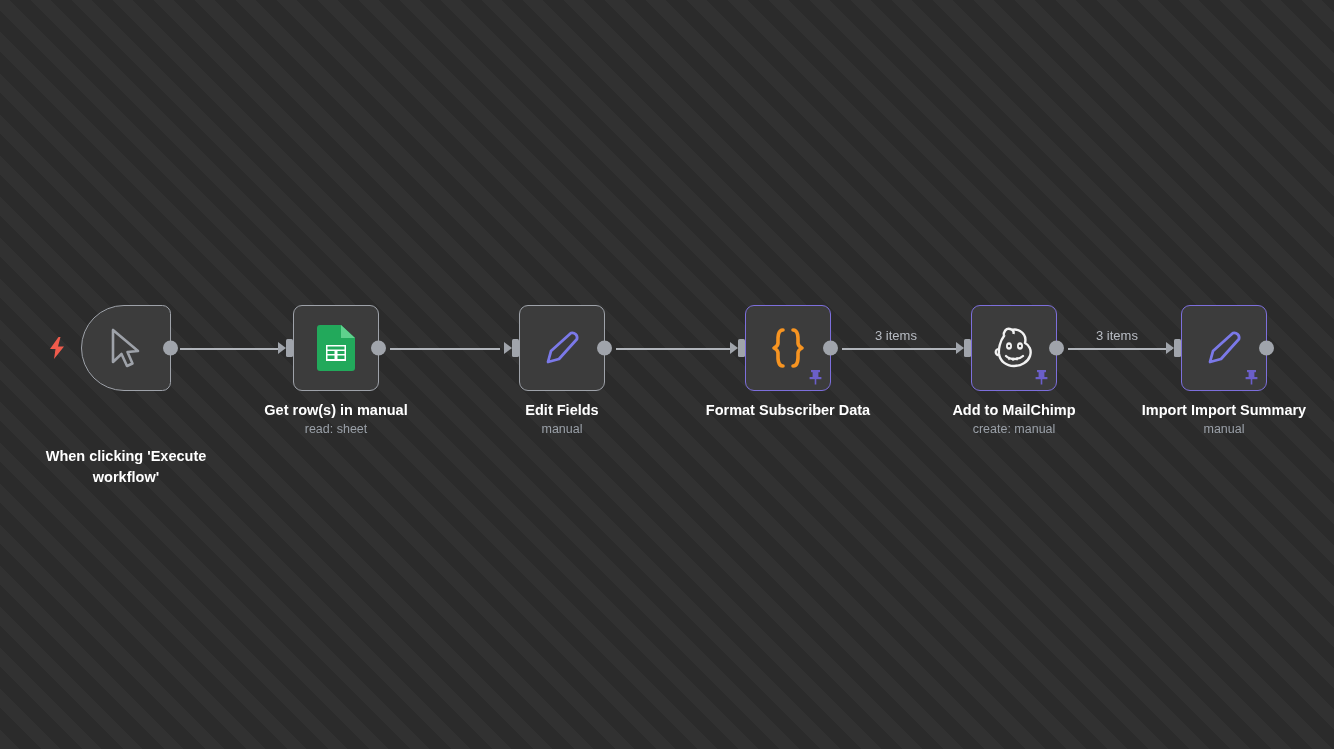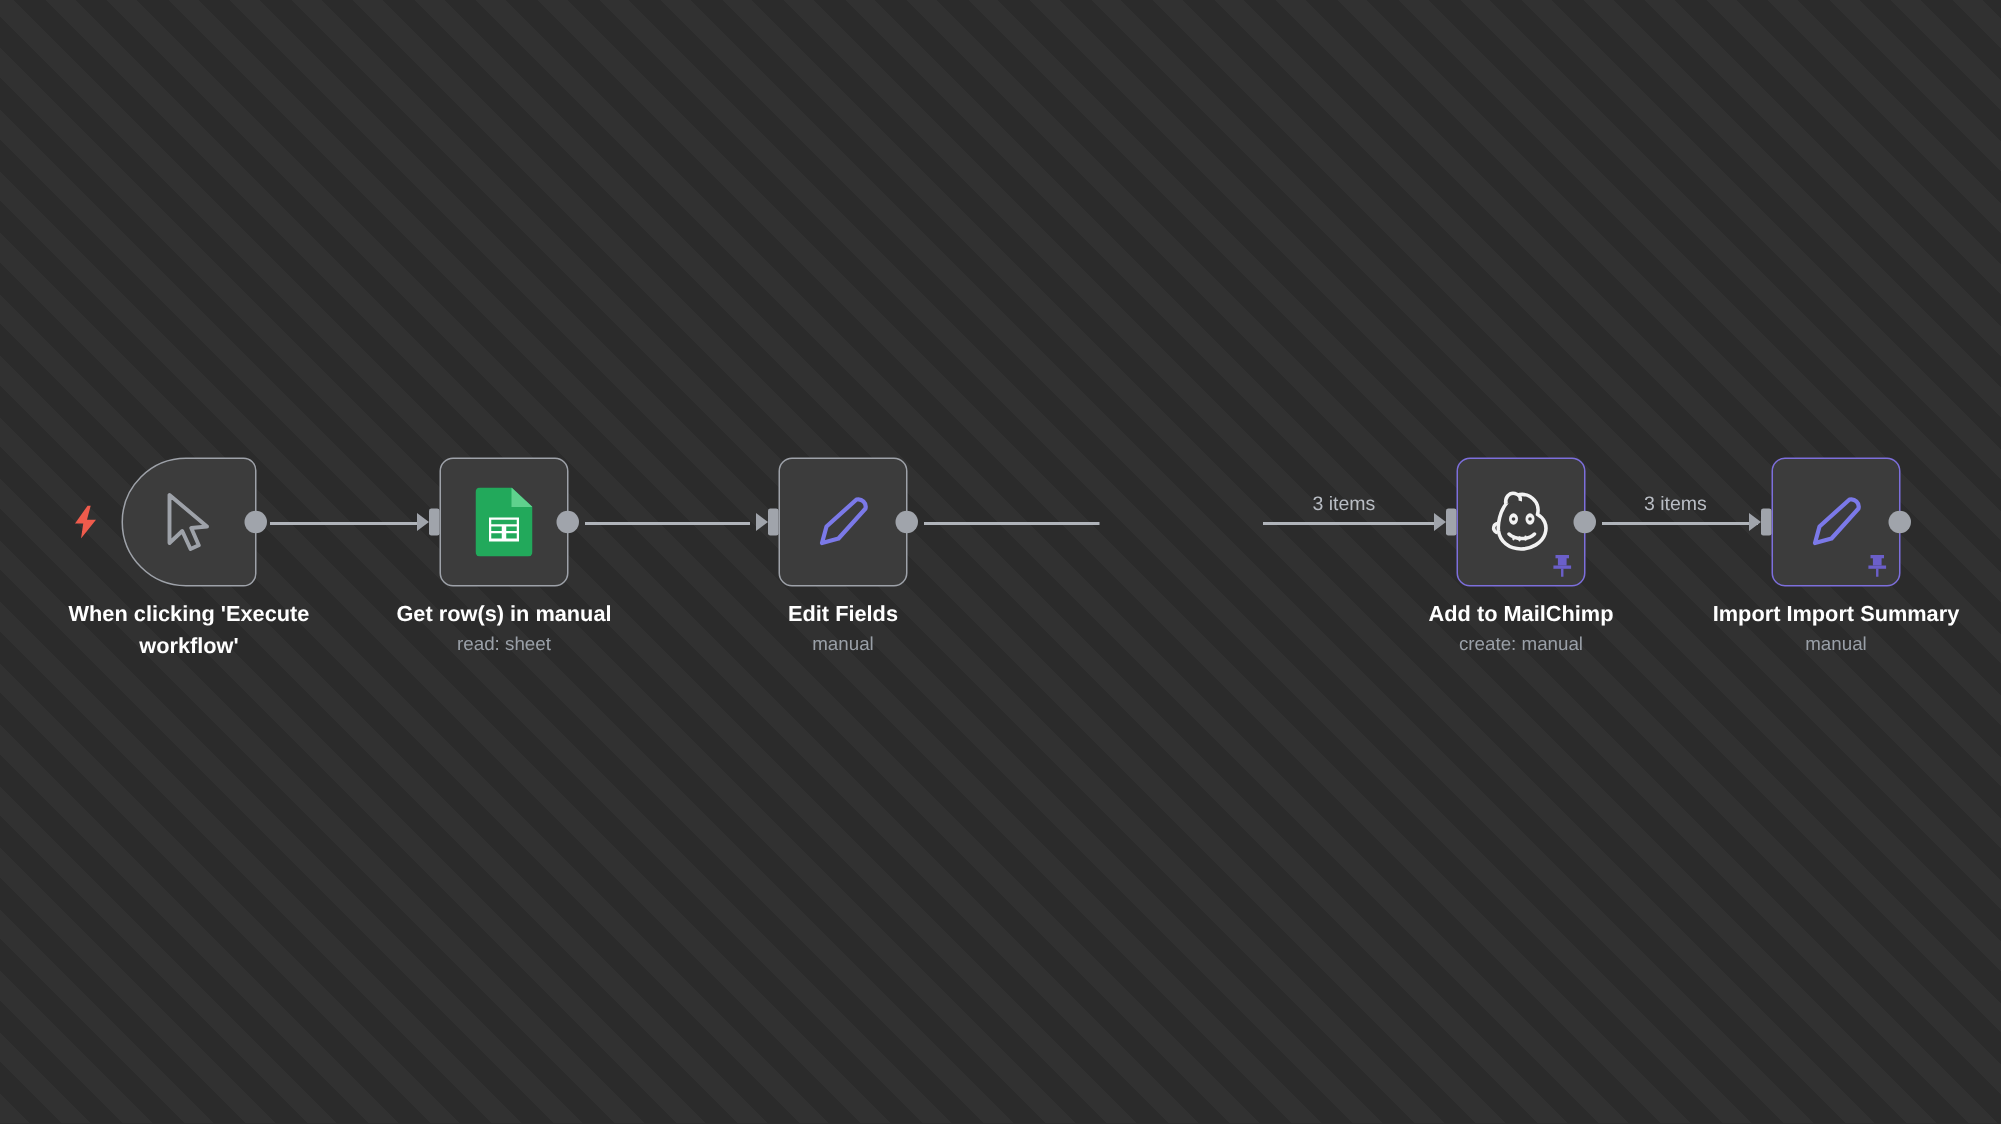--- a/index.html
+++ b/index.html
@@ -127,20 +127,21 @@
     text-align: center;
     font-size: 14.5px;
     font-weight: bold;
     color: #ffffff;
     white-space: nowrap;
     line-height: 21px;
   }
   .node-title.wrap {
     white-space: normal;
     width: 200px;
+    margin-top: 46px;
   }
   .node-sub {
     position: absolute;
     left: 50%;
     transform: translateX(-50%);
     text-align: right;
     font-size: 12.5px;
     color: #9aa0a8;
     white-space: nowrap;
     top: 117px;
@@ -242,20 +243,49 @@
             <path d="M8 36 L11 25 L31 7 A5 5 0 0 1 37 13 L19 33 Z" fill="none" stroke="#7b79e8" stroke-width="2.8" stroke-linejoin="round" stroke-linecap="round"></path>
           </svg>
         </div>
 
         <div class="out-dot"></div>
       </div>
       <div class="node-title">Edit Fields</div>
       <div class="node-sub">manual</div>
     </div>
 
+    <div class="node-wrap" style="left:745px;">
+      <div class="node-box pinned">
+
+        <div class="in-arrow">
+          <div class="tri"></div>
+            <div class="bar"></div>
+        </div>
+
+        <div>
+          <svg class="icon-svg" width="46" height="46" viewBox="0 0 46 46">
+            <path d="M18 5 C12 5 13 15 13 18 C13 21 9 23 9 23 C9 23 13 25 13 28 C13 31 12 41 18 41" fill="none" stroke="#f79421" stroke-width="3.6" stroke-linecap="round" stroke-linejoin="round"></path>
+            <path d="M28 5 C34 5 33 15 33 18 C33 21 37 23 37 23 C37 23 33 25 33 28 C33 31 34 41 28 41" fill="none" stroke="#f79421" stroke-width="3.6" stroke-linecap="round" stroke-linejoin="round"></path>
+          </svg>
+        </div>
+
+        <div class="pin-badge">
+          <svg class="icon-svg" width="15" height="16" viewBox="0 0 15 16">
+            <rect x="3" y="1" width="9" height="2.2" fill="#6b5fc9"></rect>
+            <rect x="4.6" y="3" width="5.8" height="5" fill="#6b5fc9"></rect>
+            <rect x="1.6" y="8" width="11.8" height="2.2" fill="#6b5fc9"></rect>
+            <rect x="6.7" y="10" width="1.6" height="5.5" fill="#6b5fc9"></rect>
+          </svg>
+        </div>
+
+        <div class="out-dot"></div>
+      </div>
+      <div class="node-title">Format Subscriber Data</div>
+      <div class="node-sub"></div>
+    </div>
 
     <div class="node-wrap" style="left:971px;">
       <div class="node-box pinned">
 
         <div class="in-arrow">
           <div class="tri"></div>
             <div class="bar"></div>
         </div>
 
         <div>

